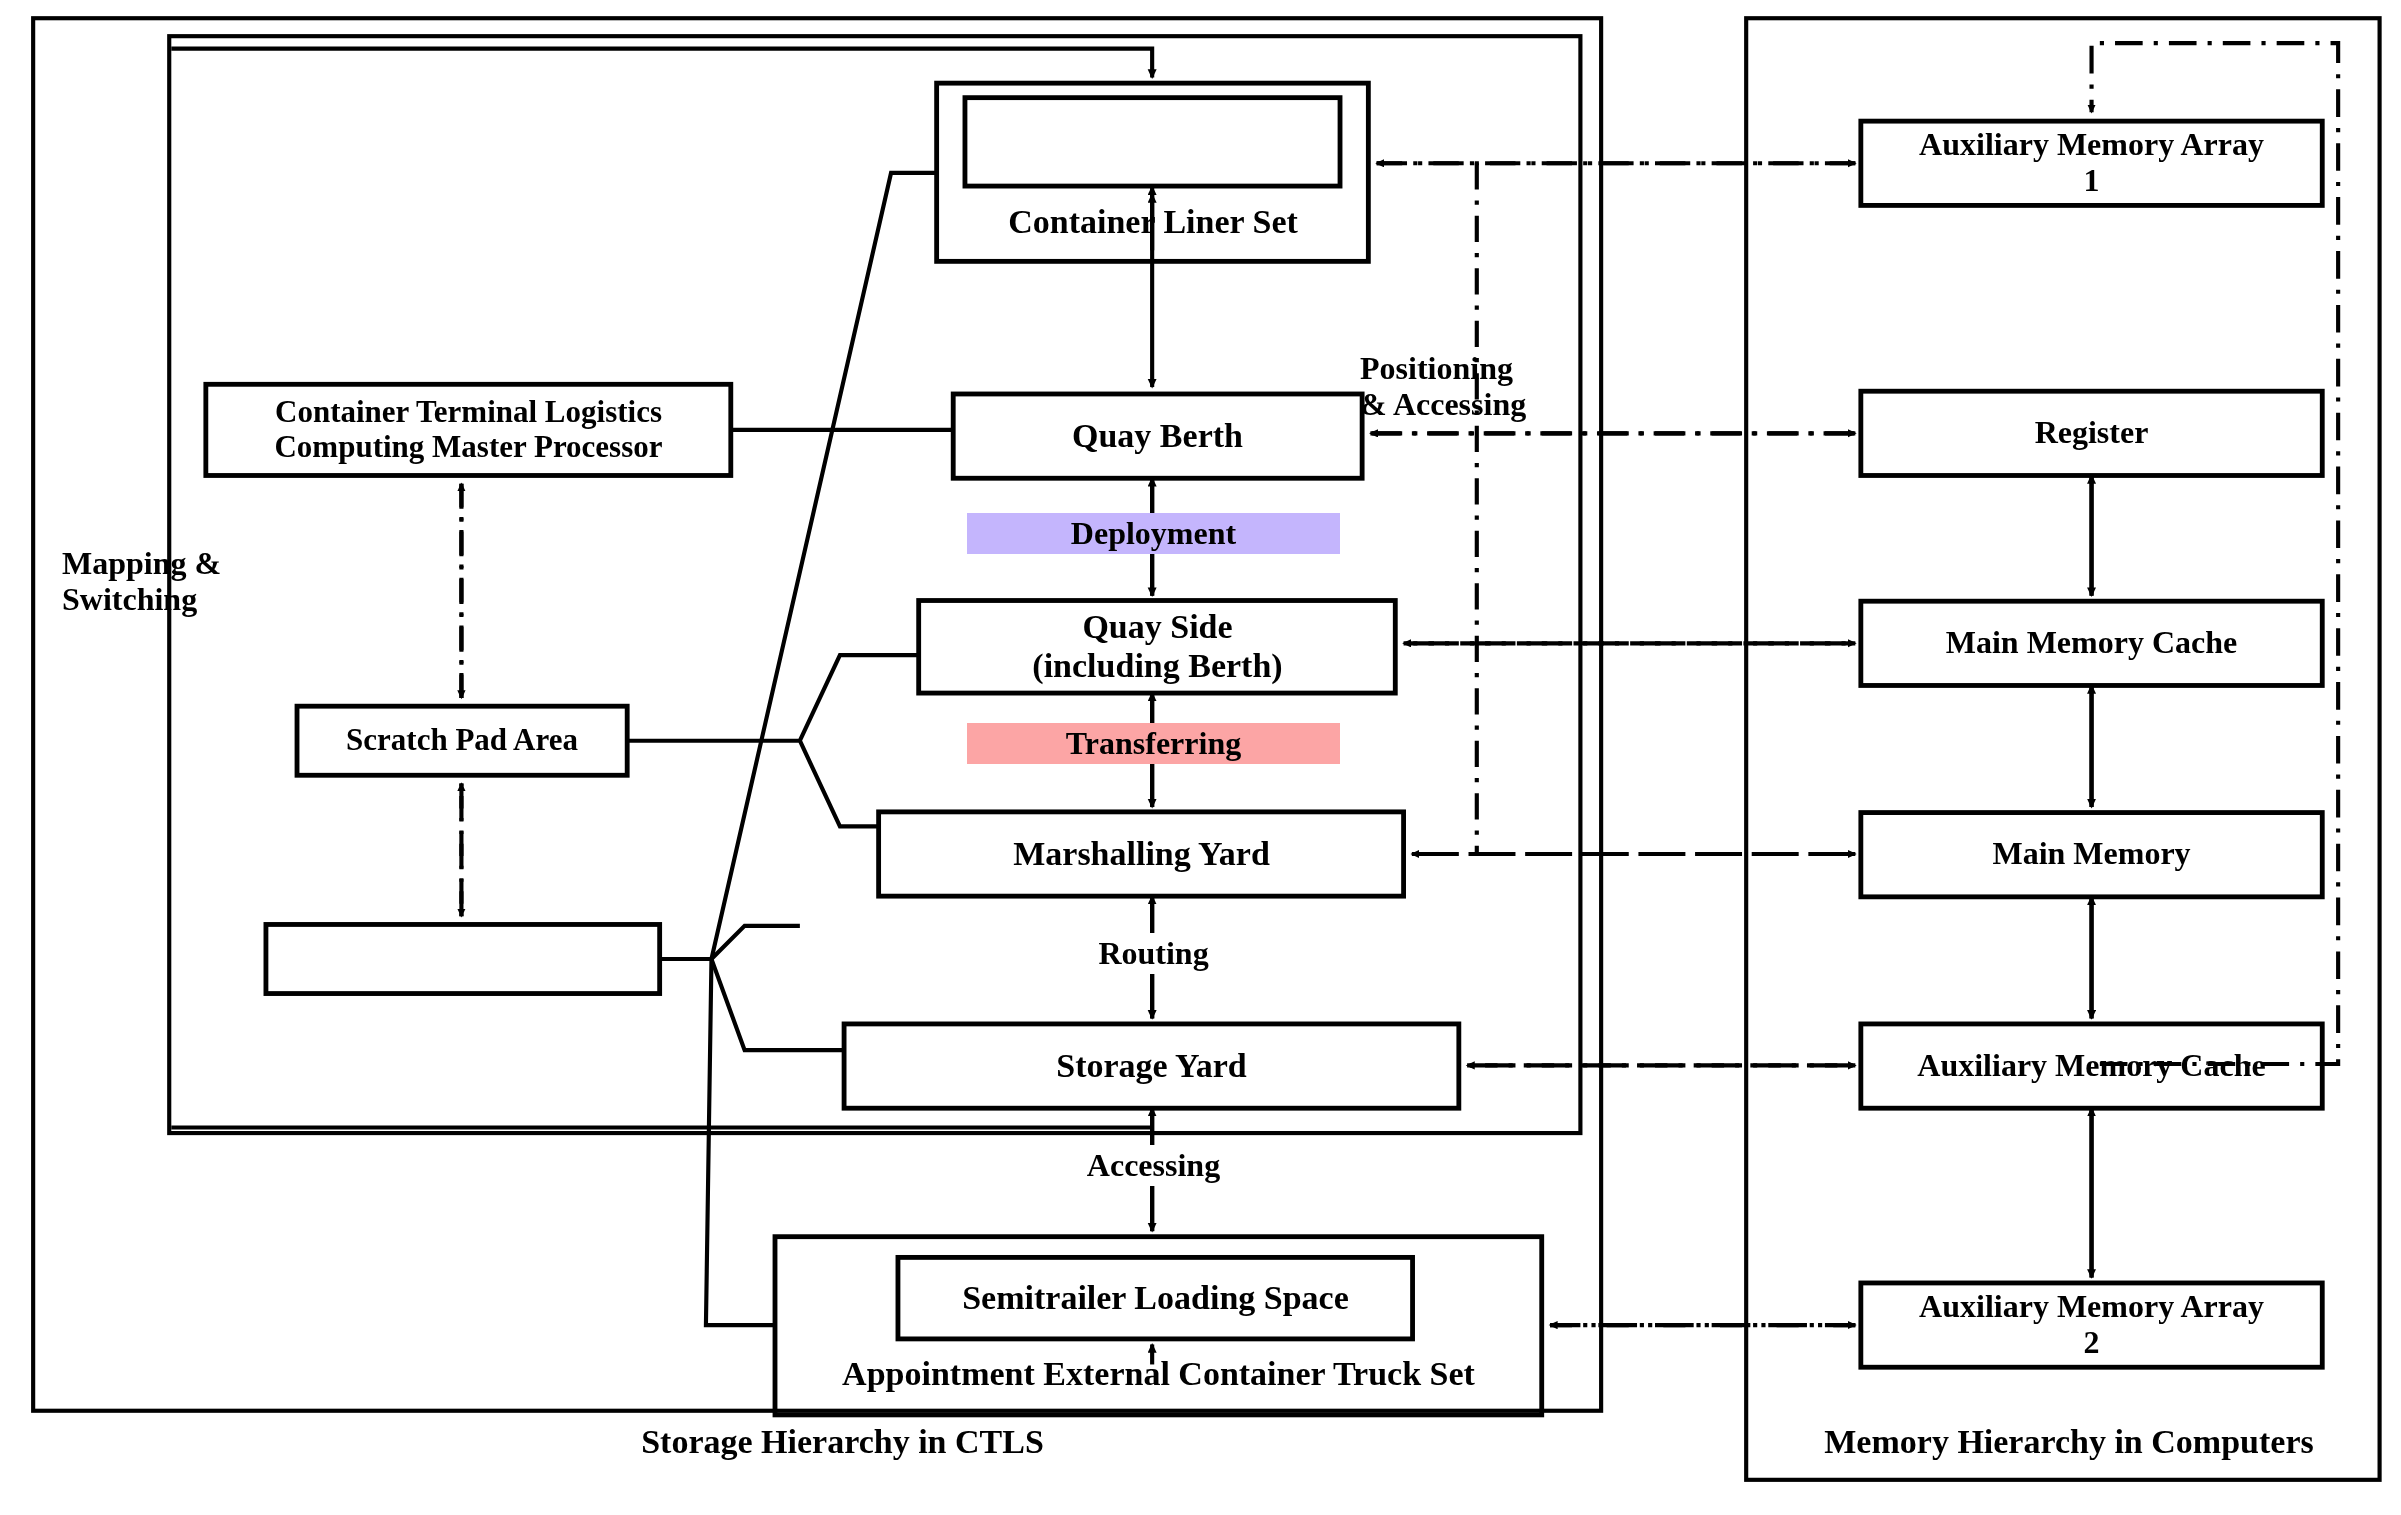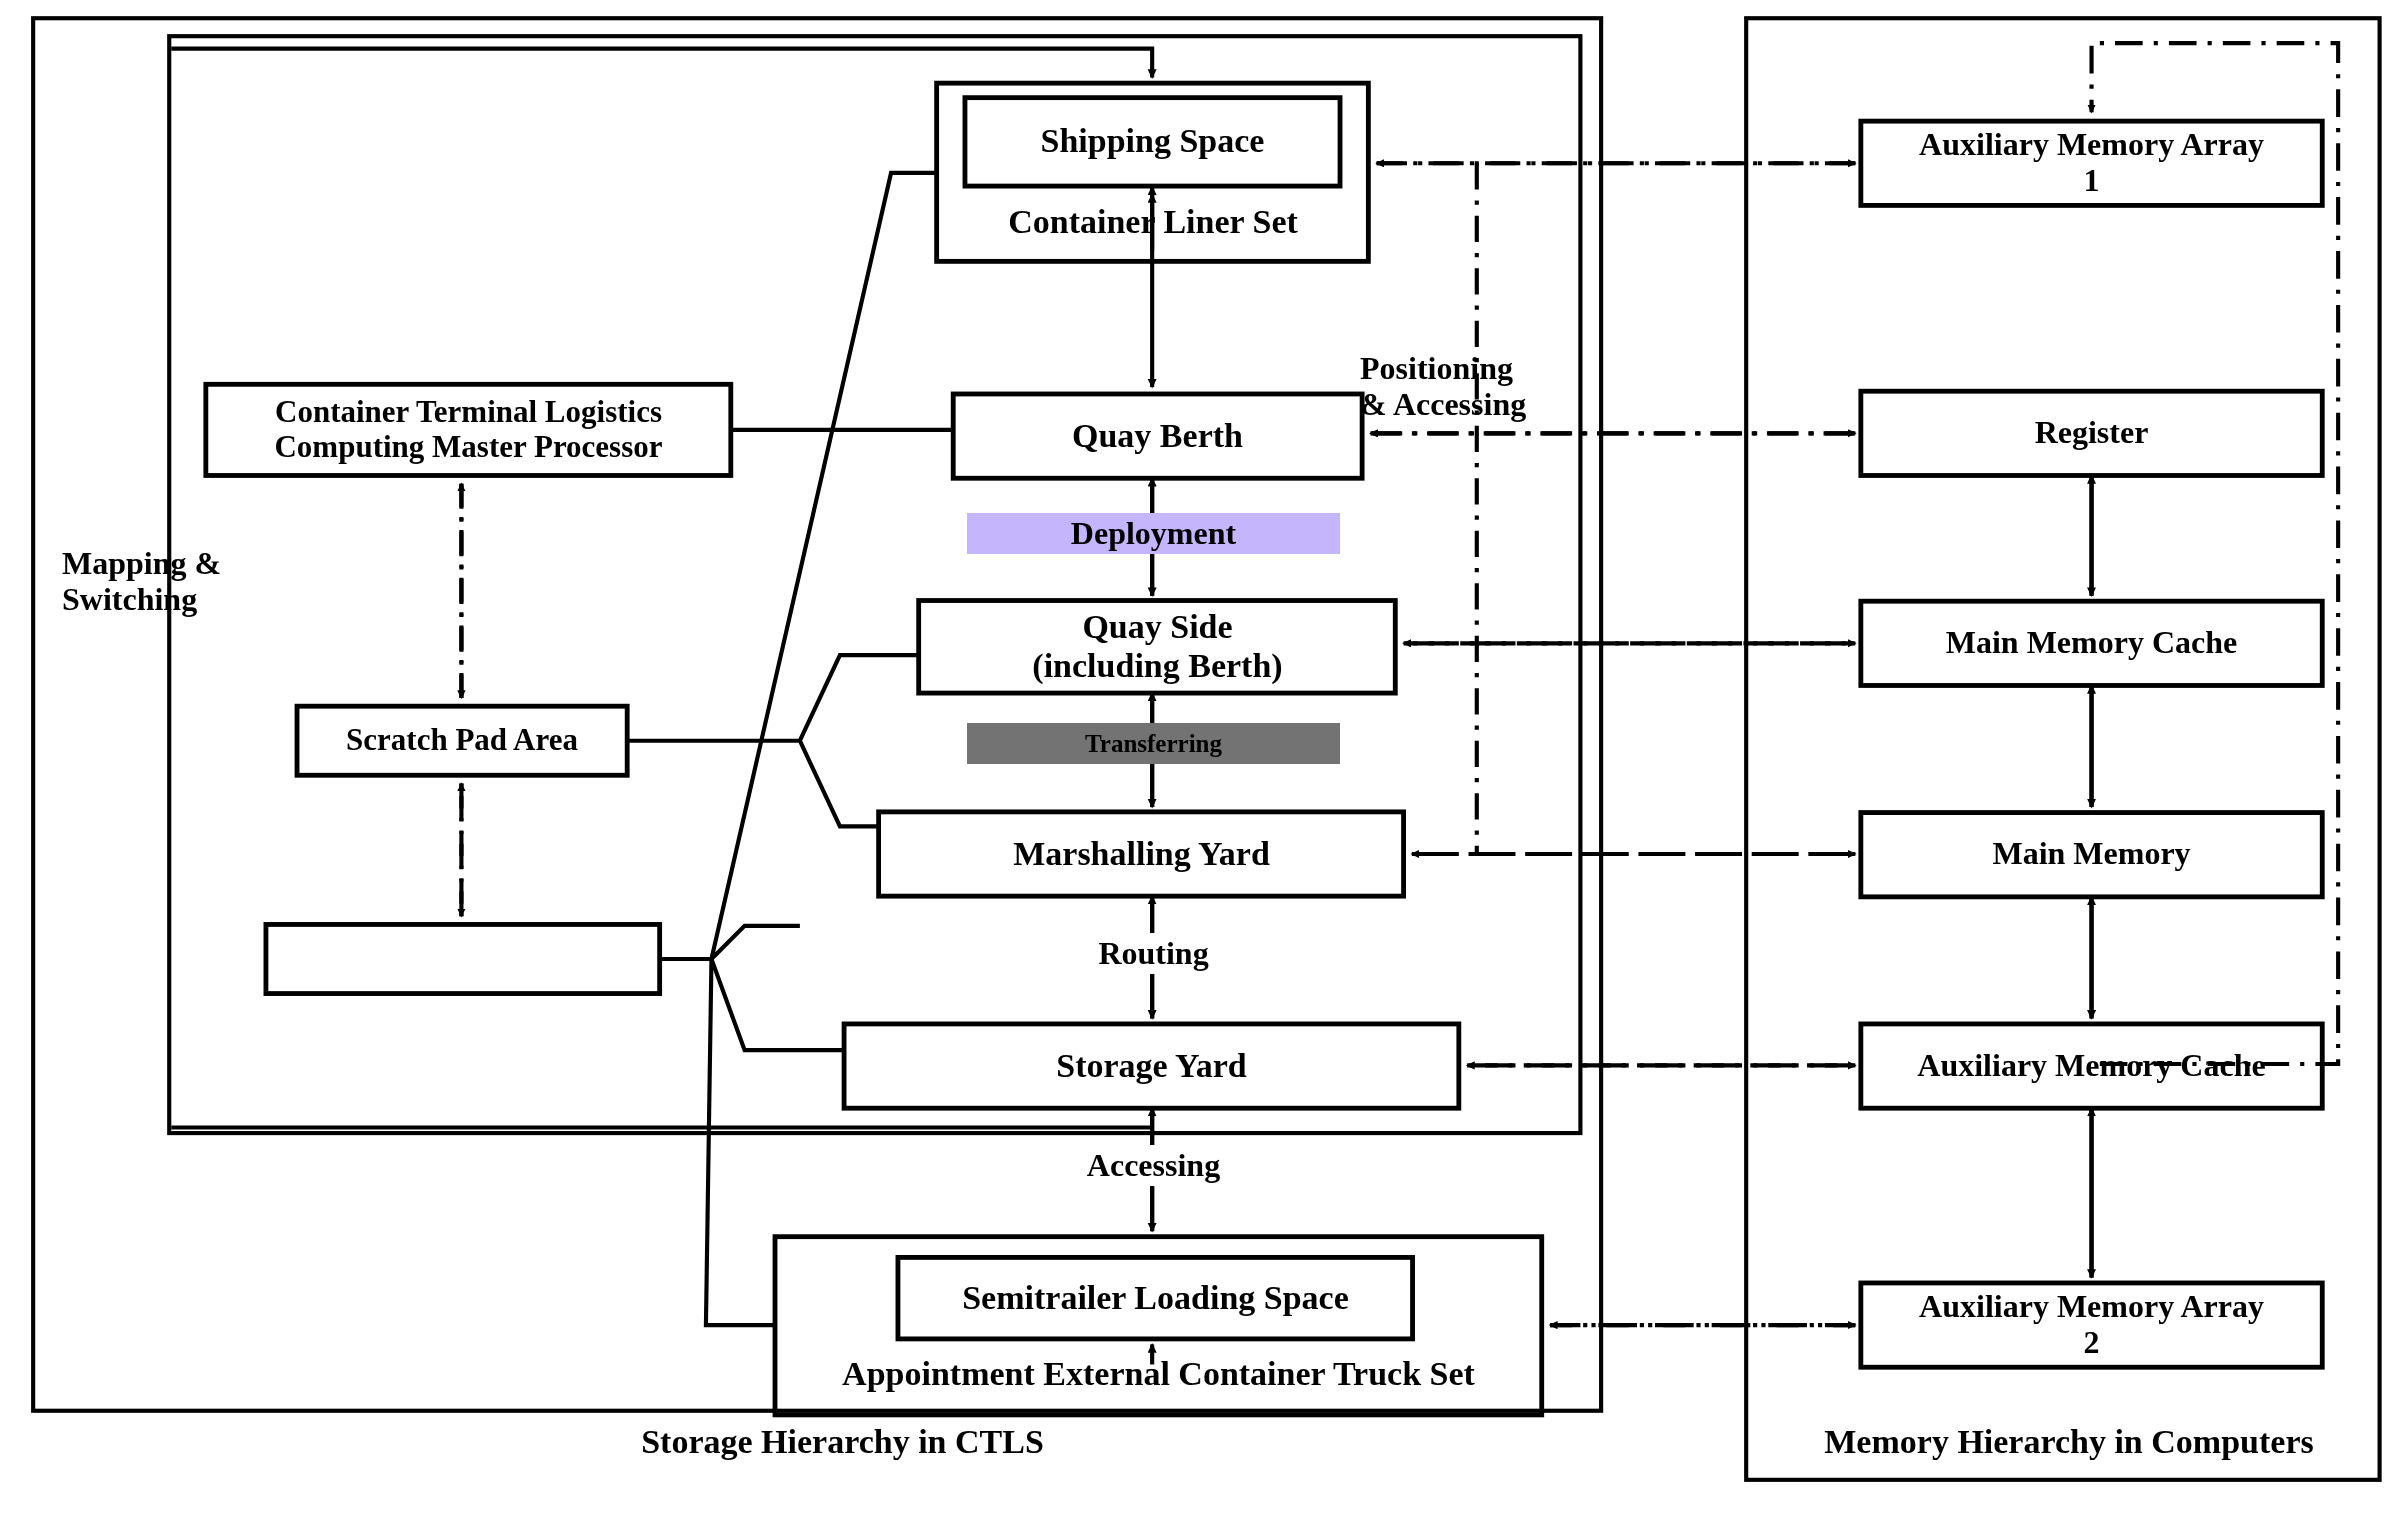--- a/index.html
+++ b/index.html
@@ -125,21 +125,20 @@
 
         <line x1="3028" y1="1604" x2="3028" y2="1849" marker-end="url(#ahs)"></line>
         <line x1="3028" y1="1849" x2="3028" y2="1604" marker-end="url(#ahs)"></line>
       </g>
 
       <path d="M3040,1540 L3385,1540 L3385,62 L3028,62 L3028,162" stroke-width="6" stroke-dasharray="40,16,6,16" marker-end="url(#ahd)"></path>
 
     </g>
   </svg>
 
-  <div class="lbl boxlbl" style="left:965px;top:97px;width:375px;height:88px;font-size:34px;">Shipping Space</div>
   <div class="lbl boxlbl" style="left:937px;top:188px;width:432px;height:69px;font-size:34px;">Container Liner Set</div>
 
   <div class="lbl boxlbl" style="left:953px;top:394px;width:409px;height:84px;font-size:34px;">Quay Berth</div>
 
   <div class="lbl boxlbl" style="left:919px;top:600px;width:477px;height:93px;font-size:34px;">Quay Side
 (including Berth)</div>
 
   <div class="lbl boxlbl" style="left:879px;top:812px;width:525px;height:84px;font-size:34px;">Marshalling Yard</div>
 
   <div class="lbl boxlbl" style="left:844px;top:1024px;width:615px;height:84px;font-size:34px;">Storage Yard</div>
@@ -147,21 +146,21 @@
   <div class="lbl boxlbl" style="left:898px;top:1257px;width:515px;height:82px;font-size:34px;">Semitrailer Loading Space</div>
   <div class="lbl boxlbl" style="left:775px;top:1340px;width:767px;height:69px;font-size:34px;">Appointment External Container Truck Set</div>
 
   <div class="lbl boxlbl" style="left:206px;top:384px;width:525px;height:91px;font-size:31px;">Container Terminal Logistics
 Computing Master Processor</div>
 
   <div class="lbl boxlbl" style="left:297px;top:706px;width:330px;height:69px;font-size:31px;">Scratch Pad Area</div>
 
 
   <div class="lbl boxlbl" style="left:967px;top:513px;width:373px;height:41px;font-size:32px;background:#c4b5fd;">Deployment</div>
-  <div class="lbl boxlbl" style="left:967px;top:723px;width:373px;height:41px;font-size:25px;background:#737373;">Transferring</div>
+  <div class="lbl boxlbl" style="left:967px;top:723px;width:373px;height:41px;font-size:32px;background:#fca5a5;">Transferring</div>
   <div class="lbl boxlbl" style="left:967px;top:933px;width:373px;height:41px;font-size:32px;background:#fff;">Routing</div>
   <div class="lbl boxlbl" style="left:967px;top:1145px;width:373px;height:41px;font-size:32px;background:#fff;">Accessing</div>
 
   <div class="lbl" style="left:62px;top:546px;width:207px;font-size:32px;text-align:left;">Mapping &amp;
 Switching</div>
 
   <div class="lbl" style="left:1360px;top:351px;width:242px;font-size:32px;text-align:left;">Positioning
 &amp; Accessing</div>
 
   <div class="lbl boxlbl" style="left:1861px;top:121px;width:461px;height:84px;font-size:32px;">Auxiliary Memory Array

